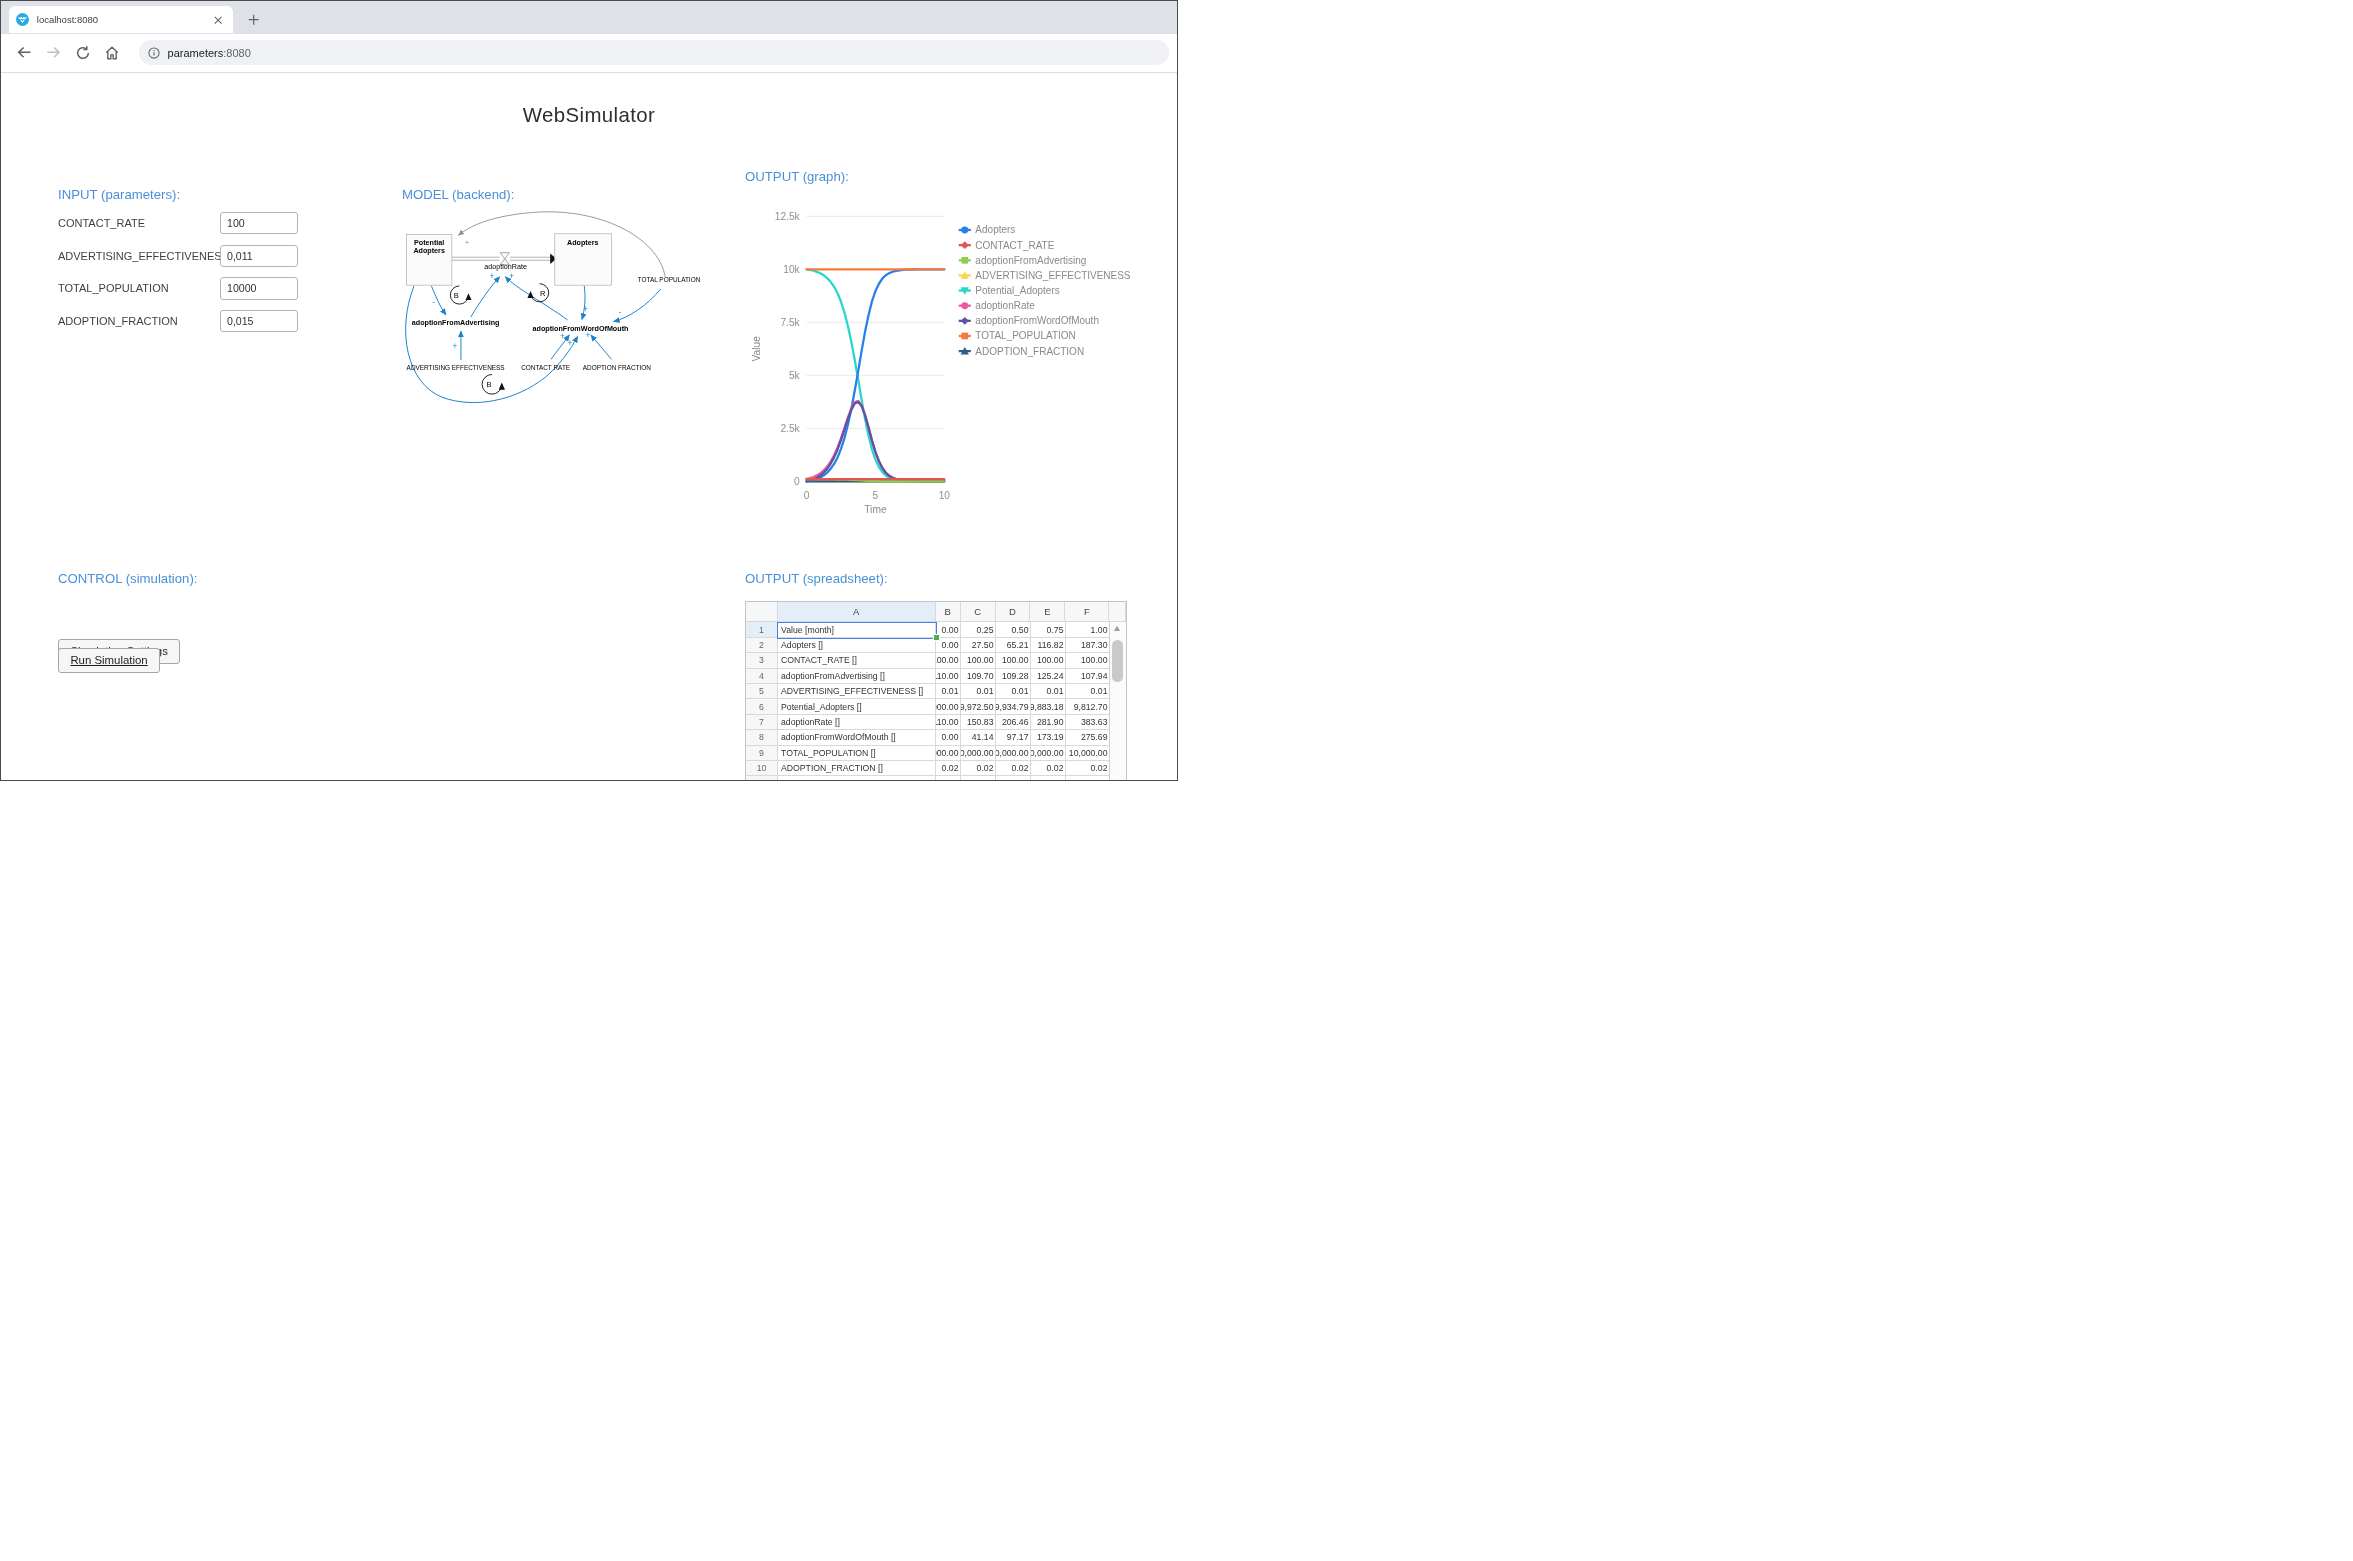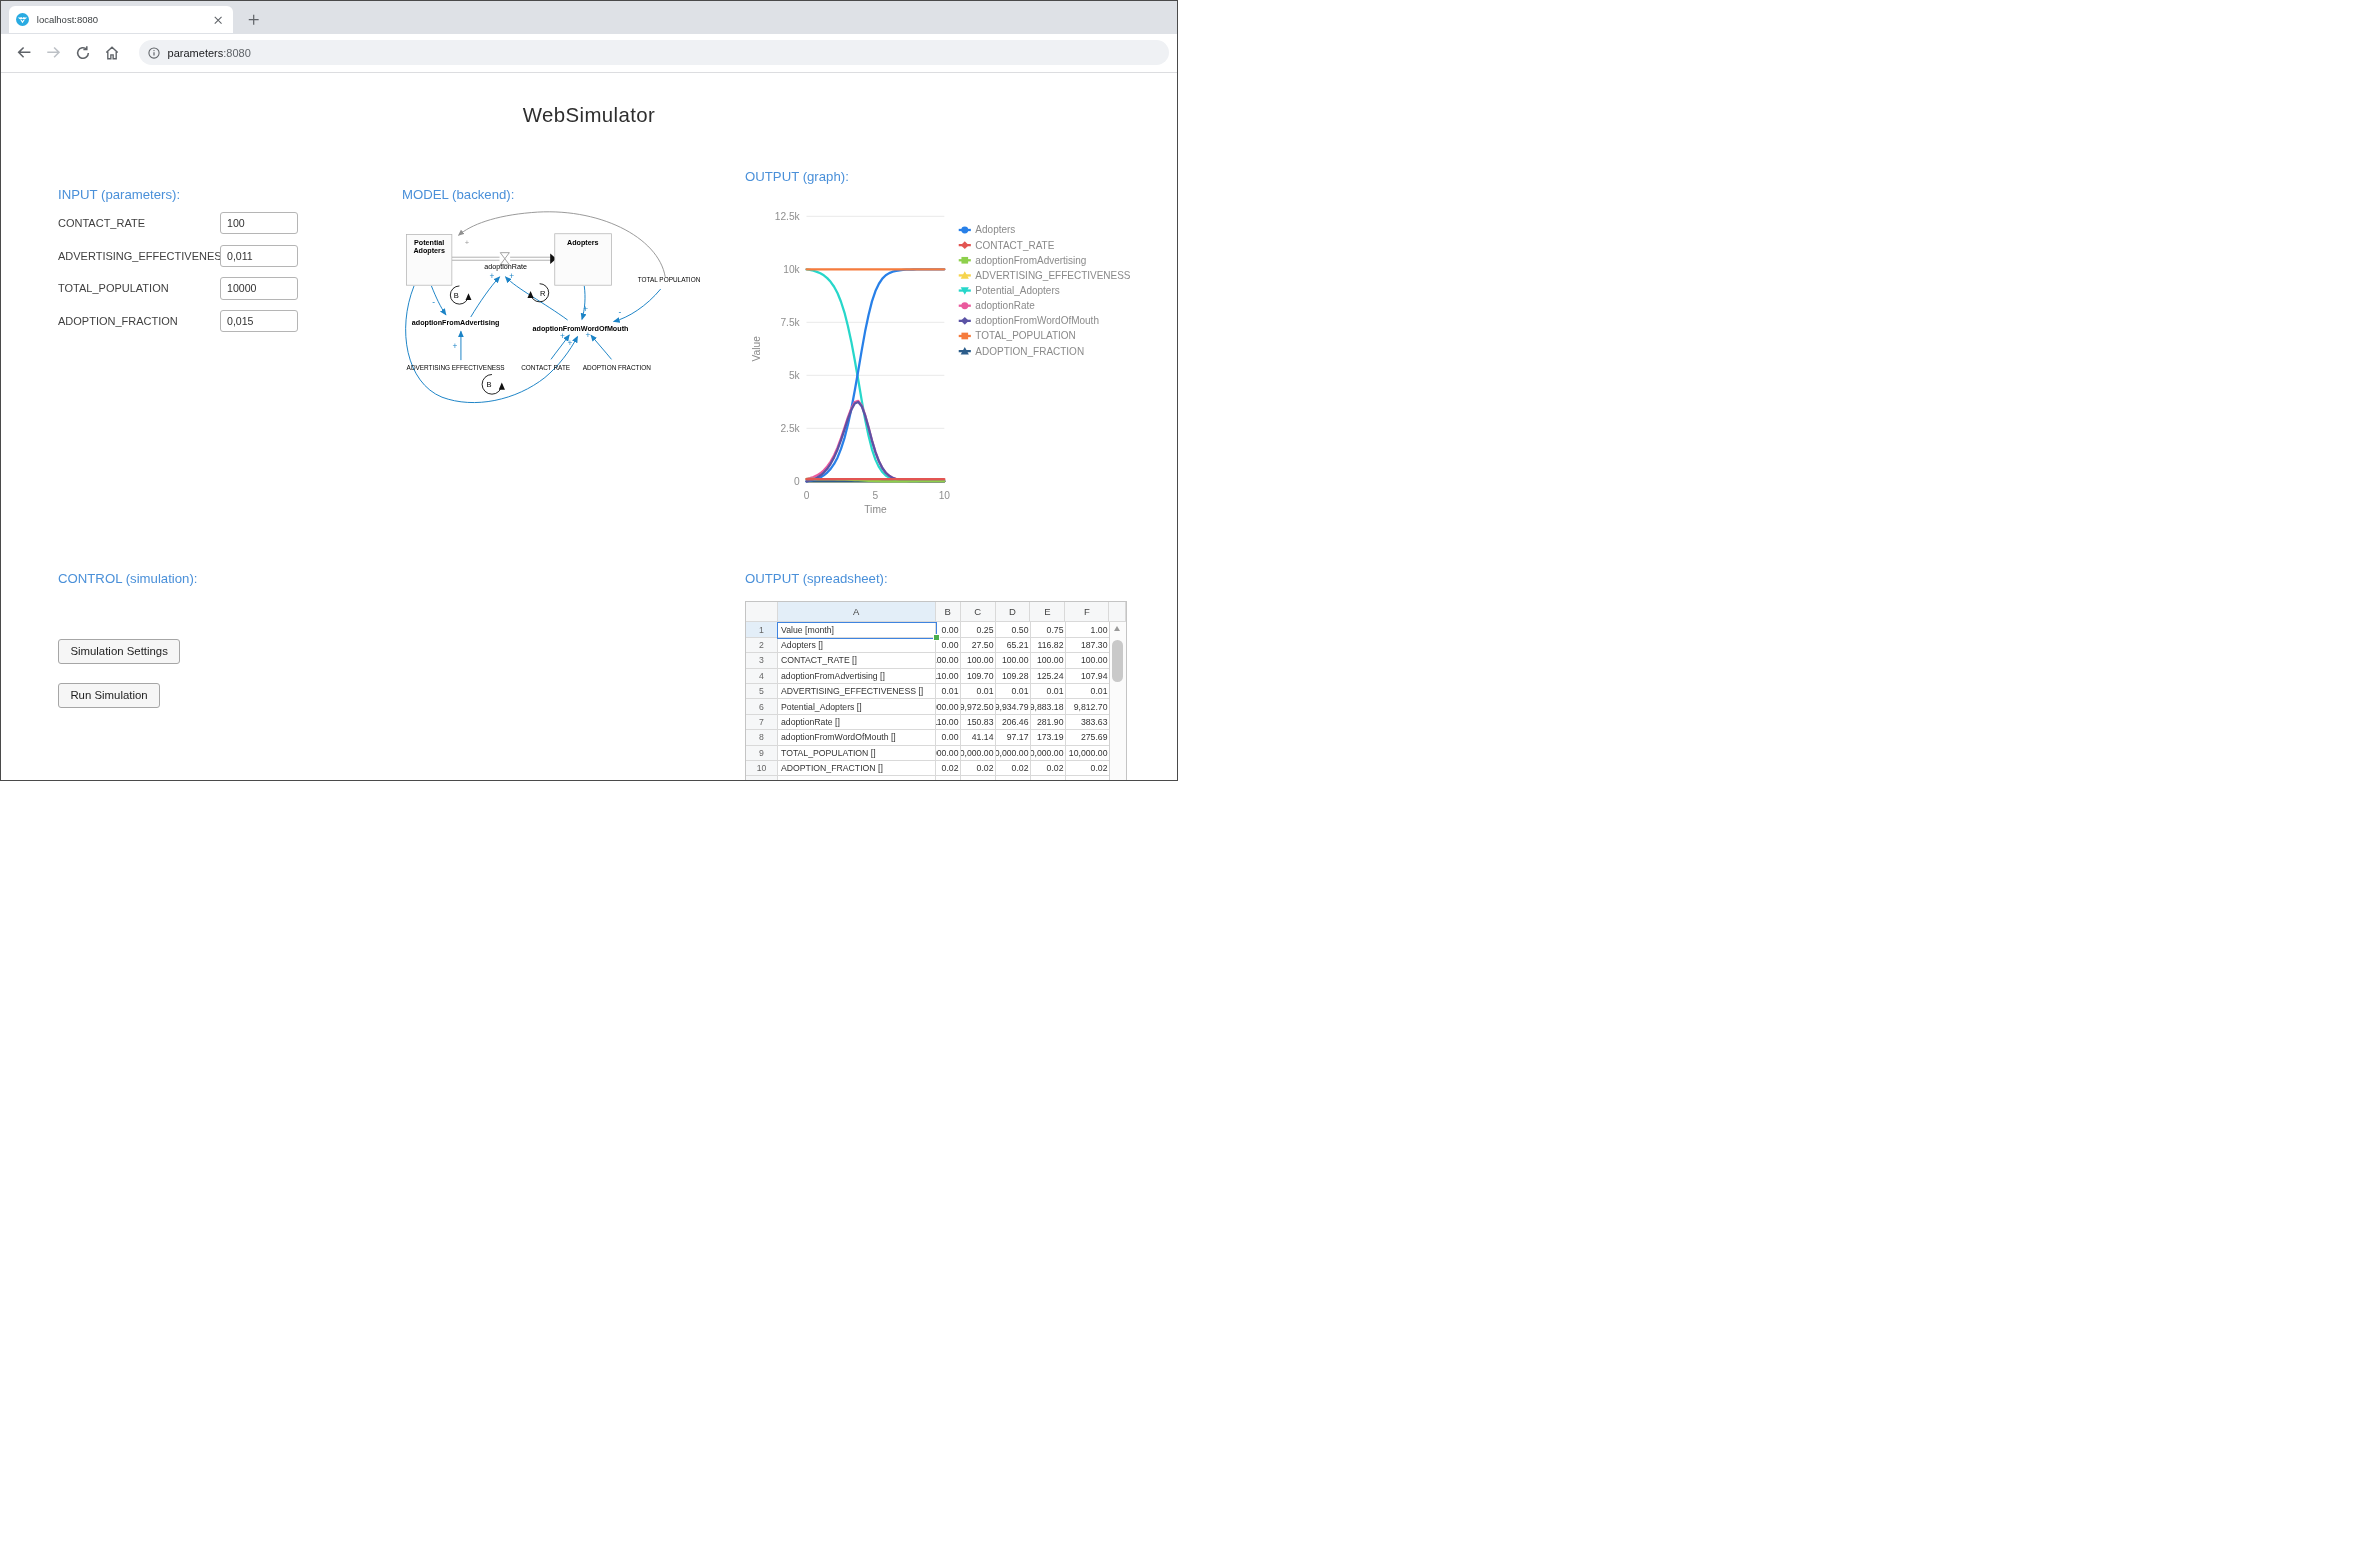--- a/index.html
+++ b/index.html
@@ -29,21 +29,21 @@
   #control-h{left:57px;top:498px;} #sheet-h{left:744px;top:498px;}
   
   #inputs{position:absolute;left:57px;top:139px;}
   .irow{position:relative;height:22px;margin-bottom:10.6px;width:303px;}
   .irow label{line-height:22px;font-size:11px;color:#3f3f3f;}
   .irow input{position:absolute;left:162px;top:0;width:64px;height:20.4px;border:0.8px solid #b5b5b5;
     border-radius:3px;padding:0 6px;font-size:10.6px;color:#333;font-family:"Liberation Sans",sans-serif;}
   
   .cbtn{position:absolute;left:57px;padding:5.3px 11.4px;font-size:11.4px;color:#1d1d1d;
     background:#f6f6f6;border:0.8px solid #a6a6a6;border-radius:3px;font-family:"Liberation Sans",sans-serif;margin-top:36px;}
-  #btn-settings{top:530px;} #btn-run{top:574px;}
+  #btn-settings{top:530px;} #btn-run{top:539px;text-decoration:underline;}
   
   #model-svg{position:absolute;left:394px;top:132px;}
   #chart-svg{position:absolute;left:744px;top:132px;}
   .dbold{font-size:9.5px;font-weight:bold;fill:#000;}
   .dlbl{font-size:8.5px;fill:#000;}
   .dflow{font-size:9.5px;fill:#000;}
   .dloop{font-size:10px;fill:#000;}
   .dsign{font-size:11px;fill:#1b83c6;}
   .dsigng{font-size:10px;fill:#999;}
   .tick{font-size:13.5px;fill:#8f8f8f;}

